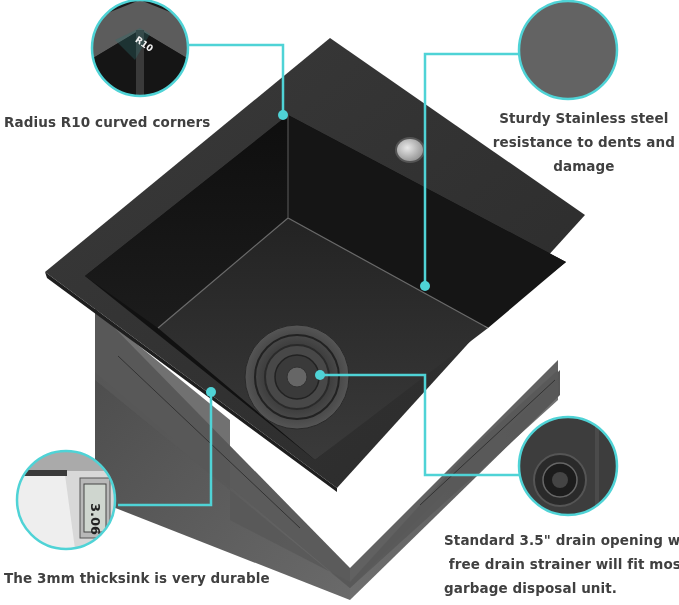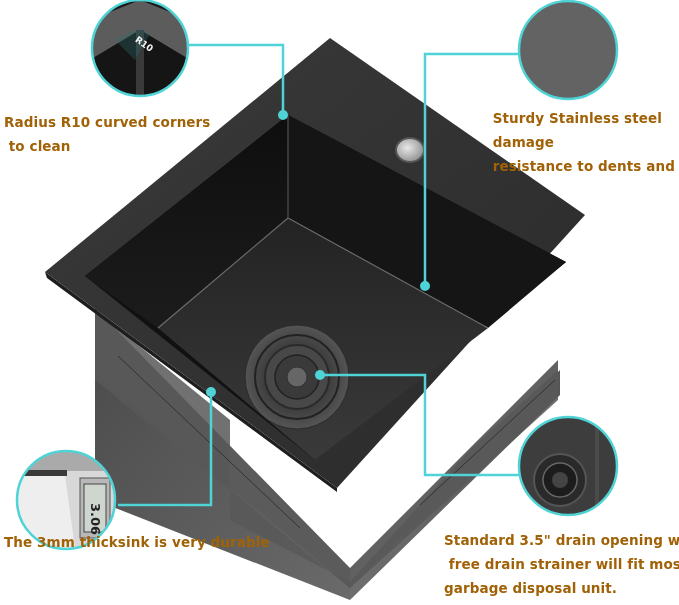--- a/index.html
+++ b/index.html
@@ -1,22 +1,22 @@
 <!DOCTYPE html>
 <html><head>
   <meta charset="utf-8">
   <style>
     html, body { margin: 0; padding: 0; background: #ffffff; }
     body { width: 679px; height: 605px; position: relative; overflow: hidden; font-family: "DejaVu Sans", sans-serif; }
     .stage { position: absolute; left: 0; top: 0; width: 679px; height: 605px; }
-    .caption { position: absolute; font-family: "DejaVu Sans", sans-serif; font-weight: bold; font-size: 13.5px; line-height: 24px; color: #a16207; letter-spacing: 0.1px; white-space: nowrap; }
+    .caption { position: absolute; font-family: "DejaVu Sans", sans-serif; font-weight: bold; font-size: 13.5px; line-height: 24px; color: #404040; letter-spacing: 0.1px; white-space: nowrap; }
     .caption div { display: block; }
     .cap-tl { left: 4px; top: 110px; }
-    .cap-tr { right: 4px; top: 106px; text-align: left; }
-    .cap-bl { left: 4px; top: 530px; }
+    .cap-tr { right: 4px; top: 106px; text-align: center; }
+    .cap-bl { left: 4px; top: 566px; }
     .cap-br { left: 444px; top: 528px; }
     svg text { font-family: "DejaVu Sans", sans-serif; }
   </style>
 </head>
 <body>
 
 <div class="stage">
   <svg width="679" height="605" viewBox="0 0 679 605">
     <defs>
       <linearGradient id="rimGrad" x1="0" y1="0" x2="1" y2="1">
@@ -151,27 +151,26 @@
         <circle cx="560" cy="480" r="17" fill="#1c1c1c" stroke="#666" stroke-width="1.5"></circle>
         <circle cx="560" cy="480" r="8" fill="#444"></circle>
         <rect x="595" y="420" width="4" height="90" fill="#555" opacity="0.6"></rect>
       </g>
       <circle cx="568" cy="466" r="49" fill="none" stroke="#4fd3d6" stroke-width="2.5"></circle>
     </g>
   </svg>
 
   <div class="caption cap-tl">
     <div>Radius R10 curved corners</div>
-    <div style="white-space:pre"> to clean</div>
   </div>
 
   <div class="caption cap-tr">
     <div>Sturdy Stainless steel</div>
+    <div>resistance to dents and</div>
     <div>damage</div>
-    <div>resistance to dents and</div>
   </div>
 
   <div class="caption cap-bl">
     <div>The 3mm thicksink is very durable</div>
   </div>
 
   <div class="caption cap-br">
     <div>Standard 3.5" drain opening with</div>
     <div style="white-space:pre"> free drain strainer will fit most</div>
     <div>garbage disposal unit.</div>

